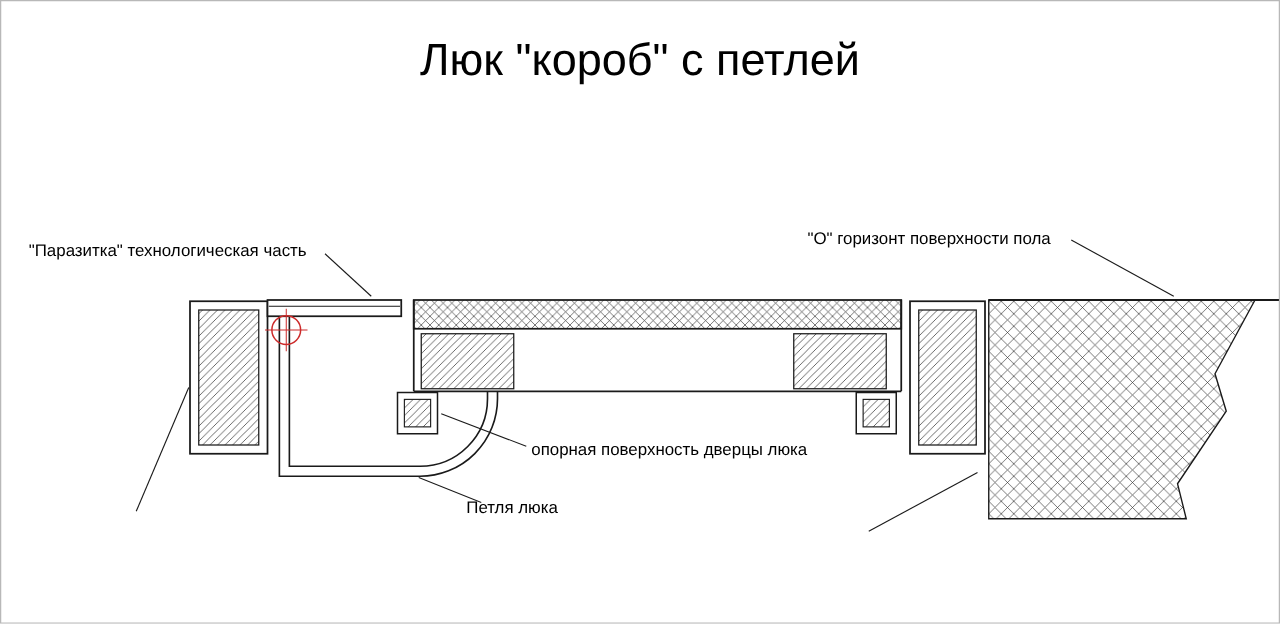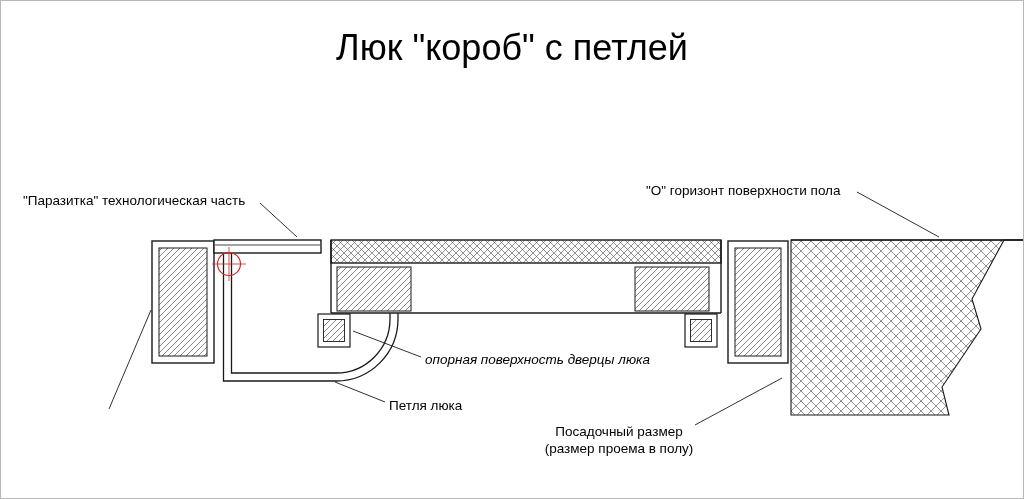--- a/index.html
+++ b/index.html
@@ -22,22 +22,22 @@
   }
   .lbl{
     position:absolute;
     font-size:13.5px;
     color:#000;
     white-space:nowrap;
     line-height:17px;
   }
   #lbl-parazitka{left:22px;top:191px;}
   #lbl-horizon{left:645px;top:181px;}
-  #lbl-support{left:424px;top:350px;font-style:italic;}
-  #lbl-hinge{left:388px;top:396px;}
+  #lbl-support{left:424px;top:350px;}
+  #lbl-hinge{left:372px;top:396px;}
   #lbl-seating{left:100px;top:406px;width:252px;text-align:center;white-space:normal;}
   #lbl-seatsize{left:517px;top:422px;width:202px;text-align:center;white-space:normal;}
   svg{position:absolute;top:0;left:0;}
 </style>
 </head>
 <body>
 
 <div id="page">
 
   <div id="title">Люк "короб" с петлей</div>
@@ -118,18 +118,14 @@
 
   <div class="lbl" id="lbl-parazitka">"Паразитка" технологическая часть</div>
 
   <div class="lbl" id="lbl-horizon">"О" горизонт поверхности пола</div>
 
   <div class="lbl" id="lbl-support">опорная поверхность дверцы люка</div>
 
   <div class="lbl" id="lbl-hinge">Петля люка</div>
 
 
-  <div class="lbl" id="lbl-seatsize">
-    <div>Посадочный размер</div>
-    <div>(размер проема в полу)</div>
-  </div>
 
 </div>
 
 </body></html>

